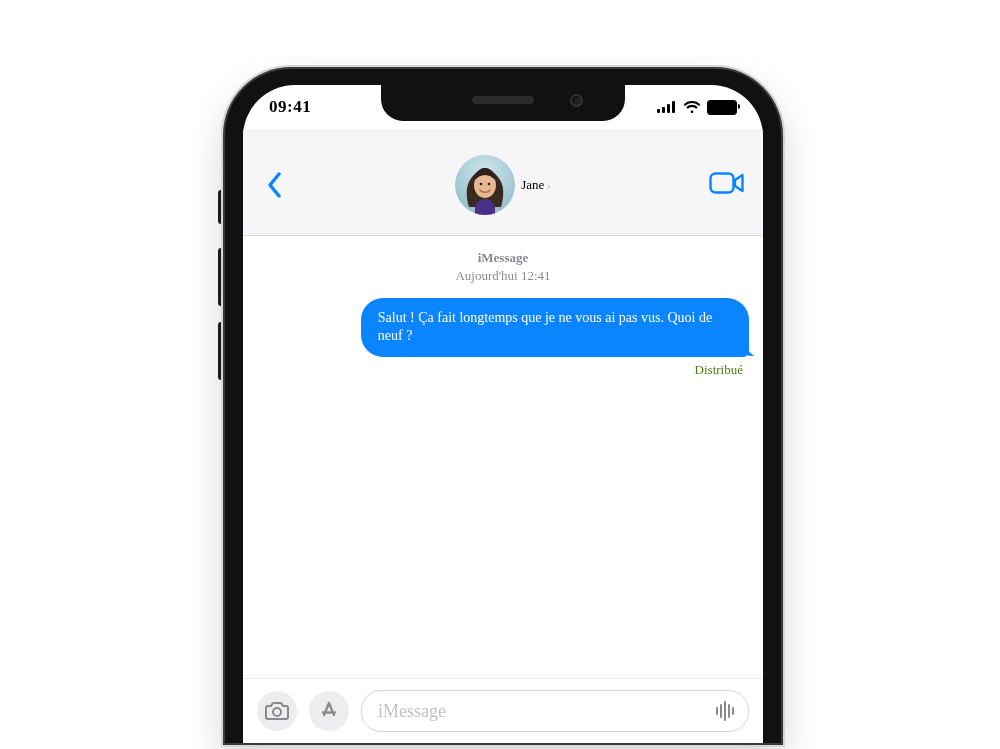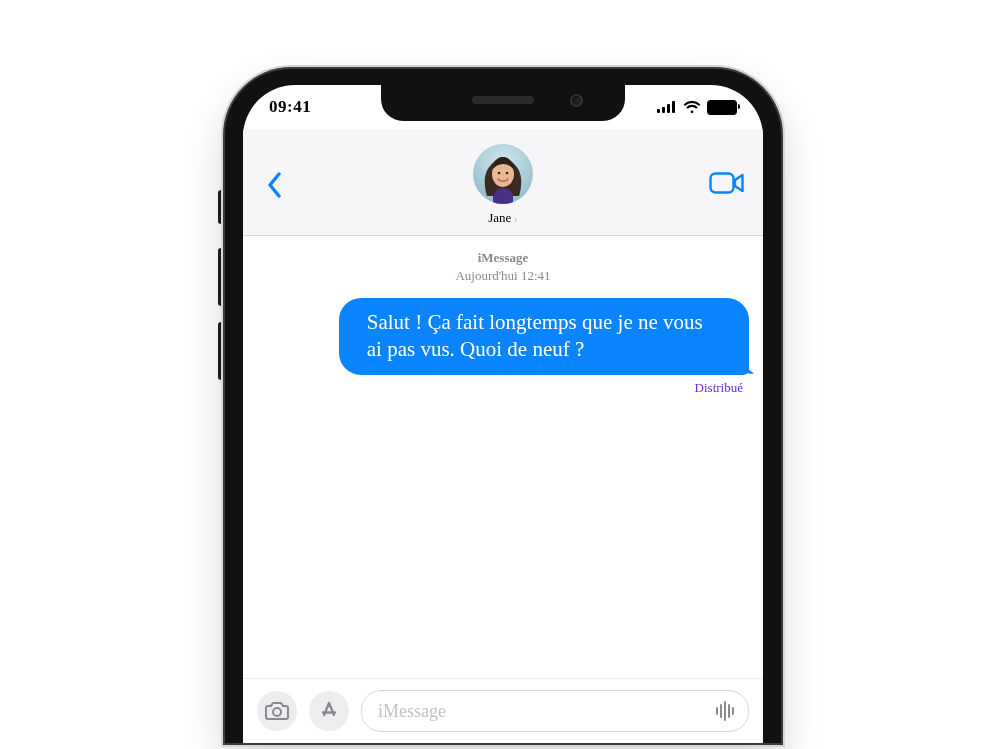--- a/index.html
+++ b/index.html
@@ -46,40 +46,40 @@
   .batt i{display:block;height:100%;width:100%;background:#000;border-radius:1px;}
 
   
   .header{
     position:absolute;left:0;right:0;top:44px;height:106px;
     background:#f6f6f8;border-bottom:1px solid #d8d8da;
     display:flex;align-items:center;justify-content:center;
   }
   .back{position:absolute;left:14px;top:38px;width:36px;height:36px;display:flex;align-items:center;justify-content:center;color:#0a84ff;}
   .facetime{position:absolute;right:16px;top:36px;width:40px;height:36px;display:flex;align-items:center;justify-content:center;color:#0a84ff;}
-  .contact{display:flex;flex-direction:column;align-items:center;gap:6px;margin-top:6px;}
+  .contact{display:flex;align-items:center;gap:6px;margin-top:6px;}
   .avatar{width:60px;height:60px;border-radius:50%;overflow:hidden;background:#ddd;position:relative;}
   .avatar svg{width:100%;height:100%;display:block;}
   .contact-name{font-size:13px;color:#000;display:flex;align-items:center;gap:2px;}
   .contact-name .chev{color:#c0c0c4;font-size:13px;}
 
   
   .thread{position:absolute;left:0;right:0;top:150px;bottom:64px;padding:14px 14px 8px;overflow:hidden;}
   .thread-meta{text-align:center;font-size:13px;color:#8a8a8e;line-height:1.35;margin-bottom:14px;}
   .thread-meta .svc{display:block;font-weight:600;}
   .row{display:flex;margin-bottom:4px;}
   .row.sent{justify-content:flex-end;}
-  .bubble{max-width:72%;padding:11px 28px 12px;border-radius:22px;font-size:21px;line-height:1.28;position:relative;}
+  .bubble{max-width:72%;padding:11px 17px 12px;border-radius:22px;font-size:14px;line-height:1.28;position:relative;}
   .bubble.sent{background:#0b84ff;color:#fff;border-bottom-right-radius:6px;}
   .bubble.sent:after{
     content:"";position:absolute;right:-5px;bottom:1px;width:16px;height:14px;
     background:#0b84ff;border-bottom-left-radius:14px;
     clip-path:polygon(0 0,100% 100%,0 100%);
   }
-  .receipt{text-align:right;font-size:13px;color:#6d28d9;margin:5px 6px 0 0;}
+  .receipt{text-align:right;font-size:13px;color:#4d7c0f;margin:5px 6px 0 0;}
 
   
   .inputbar{
     position:absolute;left:0;right:0;bottom:0;height:64px;background:#fff;
     display:flex;align-items:center;gap:12px;padding:0 14px;border-top:1px solid #ececee;
   }
   .roundbtn{width:40px;height:40px;border-radius:50%;background:#ededef;display:flex;align-items:center;justify-content:center;color:#8a8a8e;flex:0 0 auto;}
   .msgfield{flex:1;height:40px;border:1.5px solid #d7d7db;border-radius:20px;display:flex;align-items:center;padding:0 8px 0 16px;color:#c2c2c6;font-size:18px;justify-content:space-between;}
   .dictate{width:30px;height:30px;display:flex;align-items:center;justify-content:center;color:#8a8a8e;}
 </style>

